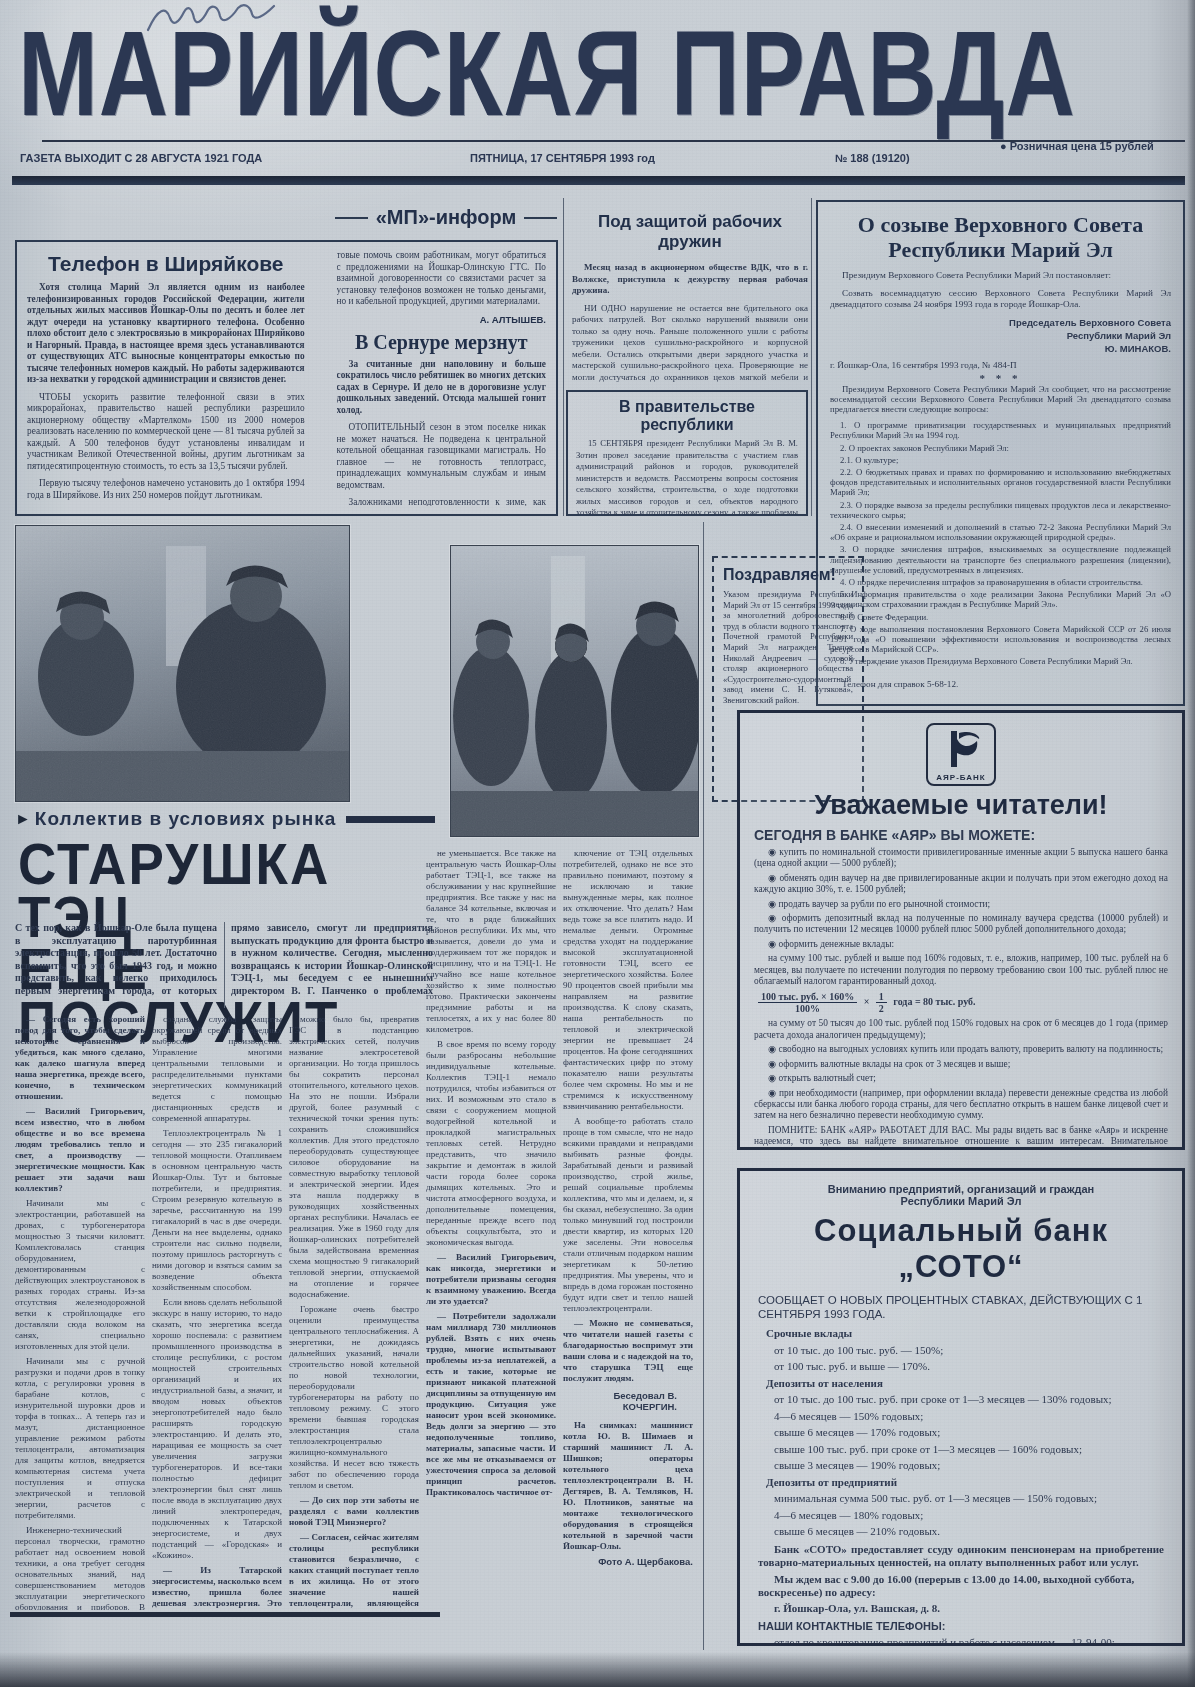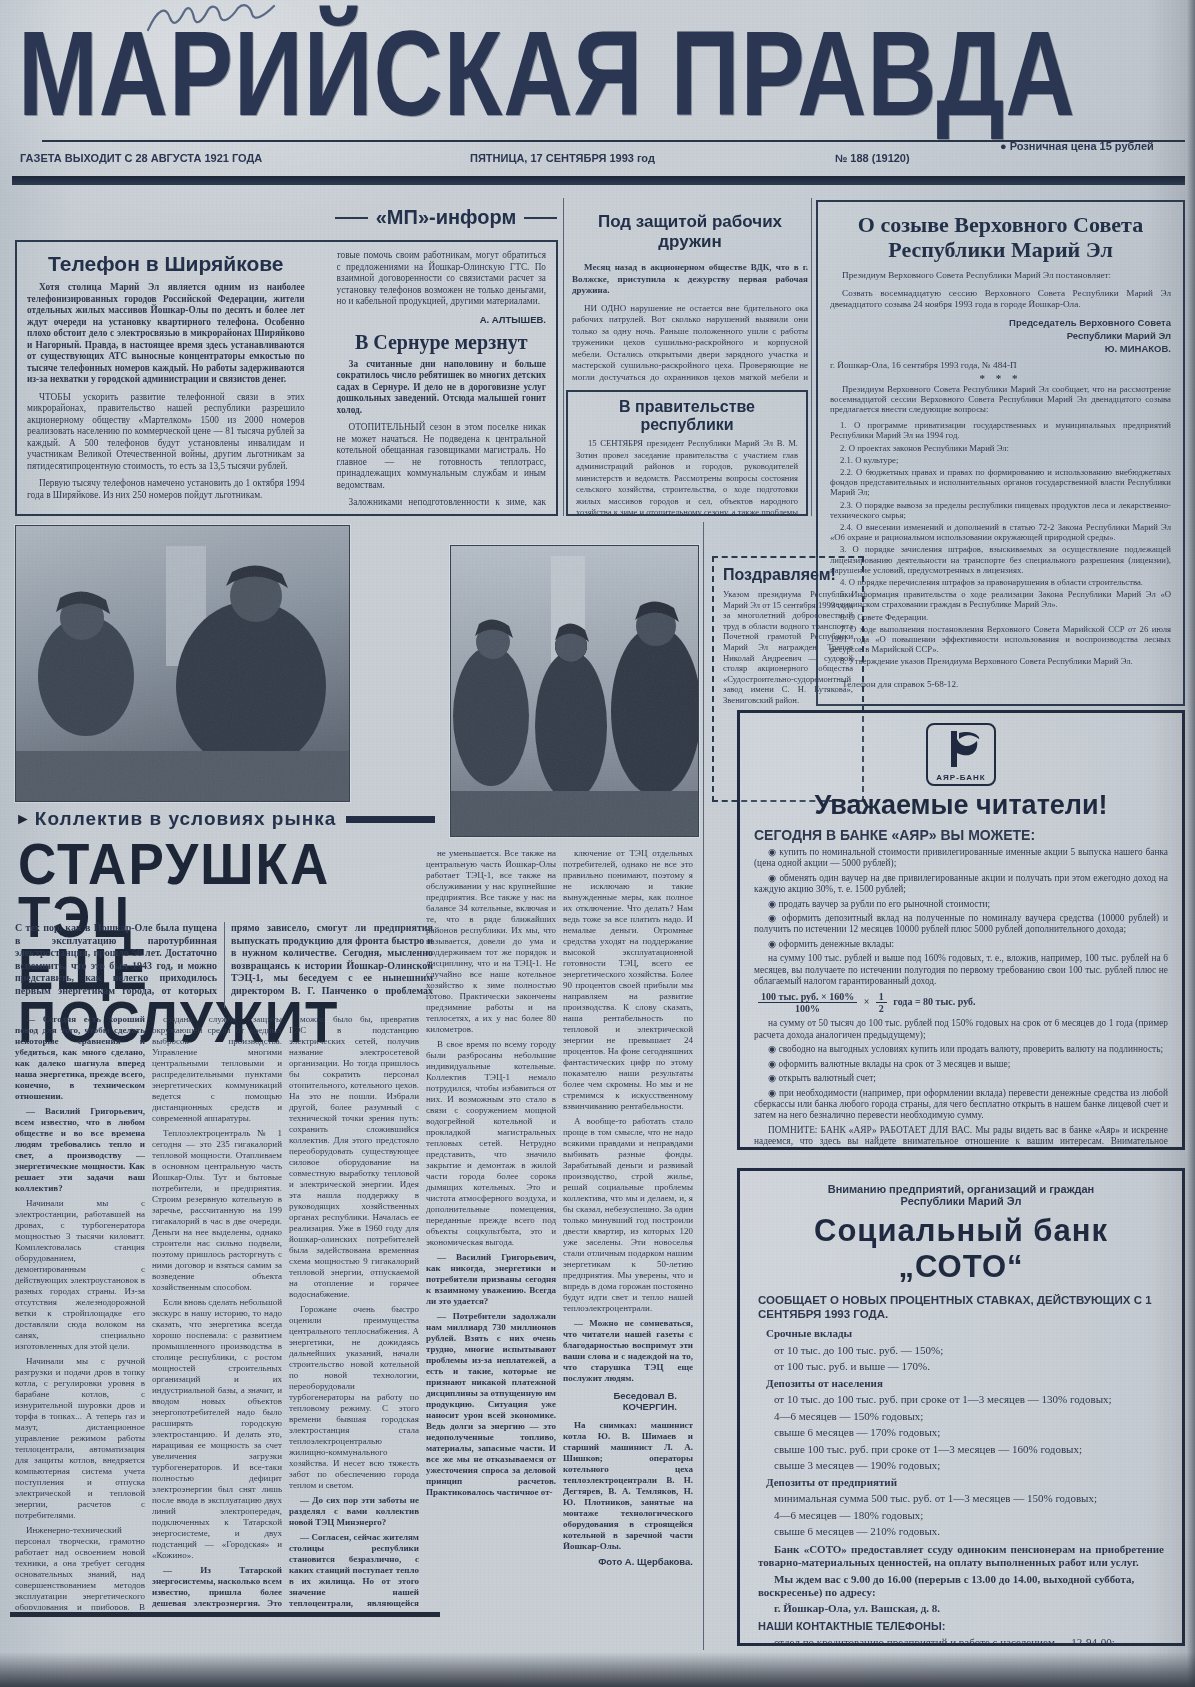--- a/index.html
+++ b/index.html
@@ -338,21 +338,21 @@
     </div>
 
   </div>
 
   <div class="abs adbox soto" style="left:737px;top:1168px;width:448px;height:478px;padding:12px 18px;box-sizing:border-box;overflow:hidden;">
     <div style="text-align:center;font-weight:bold;font-size:11px;font-family:'Liberation Sans',sans-serif;">
       <div>Вниманию предприятий, организаций и граждан</div>
       <div>Республики Марий Эл</div>
     </div>
     <div class="ad-title" style="font-size:31px;margin:6px 0 8px;letter-spacing:1px;">Социальный банк „СОТО“</div>
-    <div style="font-weight:bold;font-size:11.5px;line-height:14px;font-family:'Liberation Sans',sans-serif;margin-bottom:6px;">СООБЩАЕТ О НОВЫХ ПРОЦЕНТНЫХ СТАВКАХ, ДЕЙСТВУЮЩИХ С 1 СЕНТЯБРЯ 1993 ГОДА.</div>
+    <div style="font-weight:normal;font-size:11.5px;line-height:14px;font-family:'Liberation Sans',sans-serif;margin-bottom:6px;">СООБЩАЕТ О НОВЫХ ПРОЦЕНТНЫХ СТАВКАХ, ДЕЙСТВУЮЩИХ С 1 СЕНТЯБРЯ 1993 ГОДА.</div>
     <div class="rates" style="font-size:11px;">
         <p class="hdr">Срочные вклады</p>
         <p>от 10 тыс. до 100 тыс. руб. — 150%;</p>
         <p>от 100 тыс. руб. и выше — 170%.</p>
         <p class="hdr">Депозиты от населения</p>
         <p>от 10 тыс. до 100 тыс. руб. при сроке от 1—3 месяцев — 130% годовых;</p>
         <p>4—6 месяцев — 150% годовых;</p>
         <p>свыше 6 месяцев — 170% годовых;</p>
         <p>свыше 100 тыс. руб. при сроке от 1—3 месяцев — 160% годовых;</p>
         <p>свыше 3 месяцев — 190% годовых;</p>

